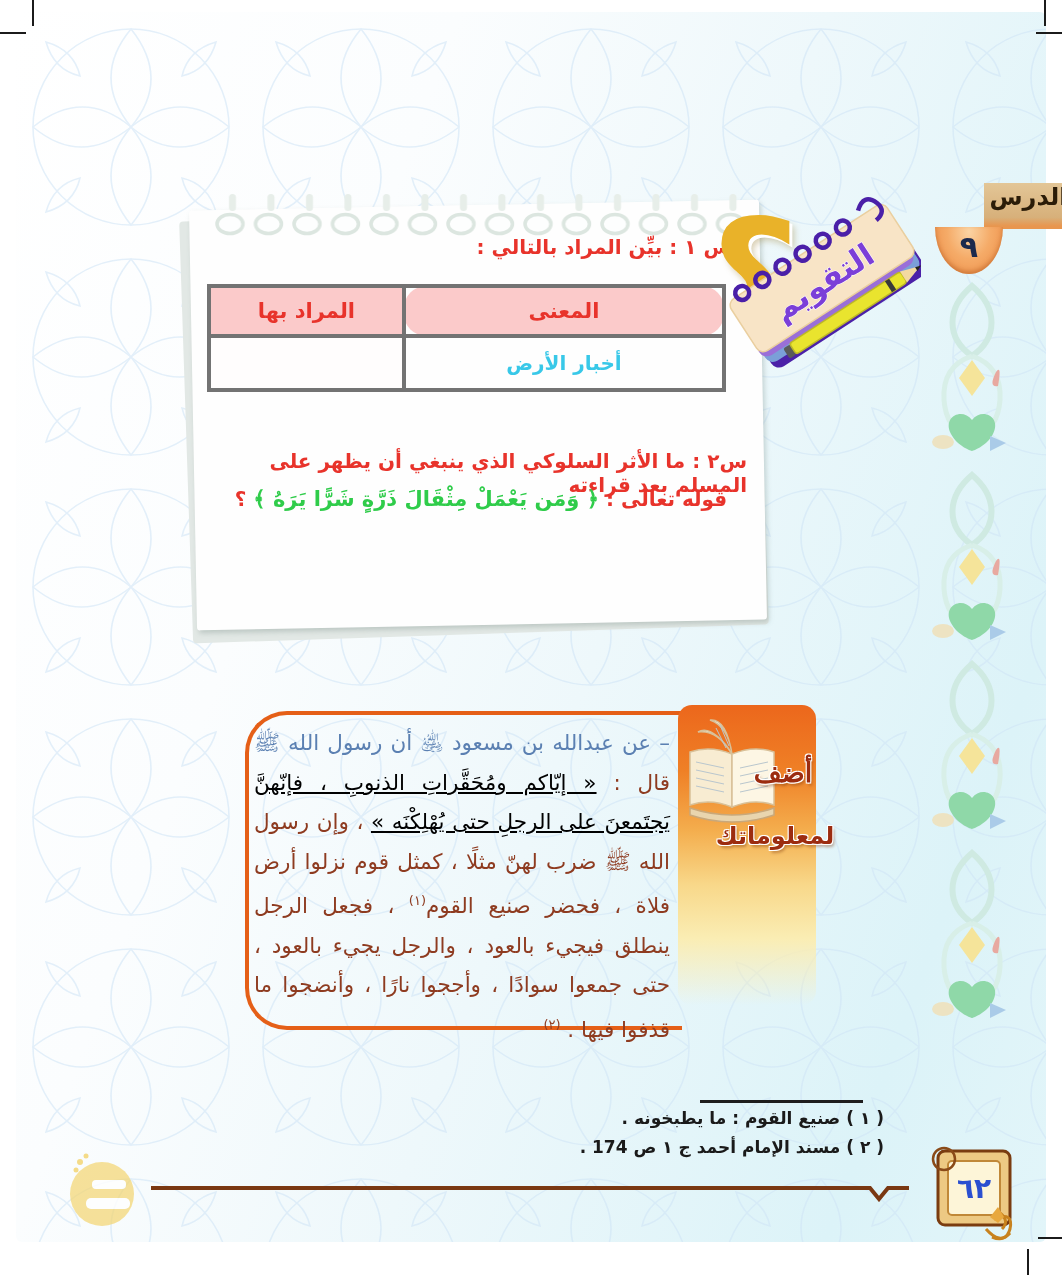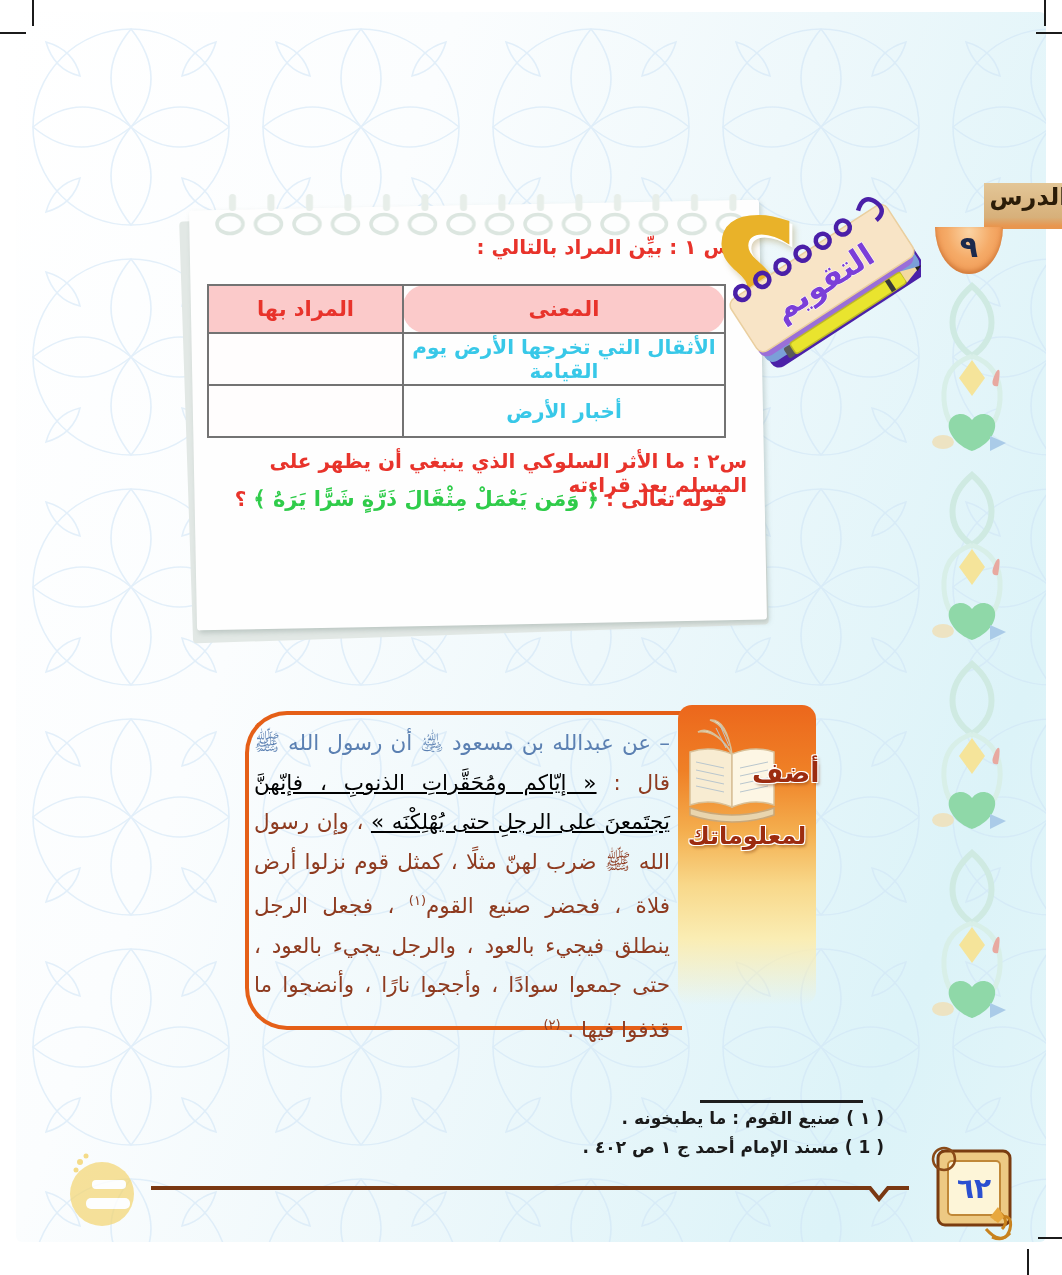--- a/index.html
+++ b/index.html
@@ -25,21 +25,21 @@
   #lesson-bowl span{color:#1c2a4d;font-size:30px;font-weight:bold;line-height:40px;}
   
   #pad-shadow{left:186px;top:212px;width:576px;height:422px;background:#e2e8e5;
     transform:rotate(-1.9deg);border-radius:4px;}
   #pad-paper{left:193px;top:205px;width:570px;height:420px;background:#fefefe;
     transform:rotate(-1.1deg);border-radius:3px;box-shadow:2px 3px 5px rgba(120,140,135,.35);}
   
   .red-q{color:#e8332b;font-size:20px;font-weight:bold;direction:rtl;text-align:right;}
   #q1{left:235px;top:235px;width:496px;}
   #qtable{left:207px;top:284px;width:519px;border-collapse:collapse;direction:rtl;}
-  #qtable td{border:2px solid #737373;}
+  #qtable td{border:4px solid #737373;}
   #qtable tr.hd td{background:#fbcaca;height:44px;text-align:center;
     color:#e8332b;font-size:21px;font-weight:bold;}
   #qtable td.meaning{width:322px;height:48px;text-align:center;color:#38c8e8;
     font-size:20px;font-weight:bold;}
   #qtable td.answer{width:193px;background:#fffdfd;}
   #q2{left:215px;top:449px;width:532px;}
   #verse-line{left:215px;top:487px;width:532px;direction:rtl;text-align:center;font-size:20px;}
   #verse-line .pre,#verse-line .post{color:#e8332b;font-weight:bold;}
   #verse-line .verse{color:#2fcc4a;font-weight:bold;font-size:21px;}
   #q3{left:200px;top:533px;width:547px;}
@@ -55,22 +55,22 @@
   #hadith .b1{color:#5b80b2;}
   #hadith .b2{color:#000000;text-decoration:underline;}
   #hadith sup{font-size:13px;}
   #info-badge{left:678px;top:705px;width:138px;height:300px;border-radius:14px;
     background:linear-gradient(180deg,#ec671c 0%,#ef8026 22%,#f4ae4e 42%,#f8d férents
     );}
   
   #info-badge{background:linear-gradient(180deg,#ec671c 0%,#ef8026 22%,#f4ae4e 42%,#f8d88a 60%,#faedb4 78%,rgba(250,243,200,0) 100%);}
   .badge-word{position:absolute;color:#9c2c10;font-weight:bold;text-align:center;
     text-shadow:-1px -1px 0 #fff,1px -1px 0 #fff,-1px 1px 0 #fff,1px 1px 0 #fff,2px 3px 3px rgba(120,50,10,.4);}
-  #badge-word1{left:752px;top:757px;width:62px;font-size:27px;}
-  #badge-word2{left:678px;top:822px;width:138px;font-size:24px;}
+  #badge-word1{left:752px;top:757px;width:62px;font-size:27px;font-family:Liberation Serif, serif;}
+  #badge-word2{left:678px;top:822px;width:138px;font-size:24px;padding-left:28px;}
   
   #foot-sep{left:700px;top:1100px;width:163px;height:3px;background:#1e1e1e;}
   .footnote{left:540px;width:344px;direction:rtl;text-align:right;color:#1a1a1a;font-size:17px;font-weight:bold;}
   #footnote-1{top:1108px;}
   #footnote-2{top:1137px;}
   
   #page-num{left:928px;top:1143px;width:94px;height:100px;}
   #watermark{left:62px;top:1150px;width:78px;height:80px;opacity:.8;}
 </style>
 </head>
@@ -147,24 +147,20 @@
 
   <div class="abs red-q" id="q1">س ١ : بيِّن المراد بالتالي :</div>
 
   <table class="abs" id="qtable">
     <tbody>
         <tr class="hd">
       <td style="width:322px;border-radius:22px;">المعنى</td>
       <td style="width:193px;">المراد بها</td>
     </tr>
     <tr>
-      <td class="meaning">الأثقال التي تخرجها الأرض يوم القيامة</td>
-      <td class="answer"></td>
-    </tr>
-    <tr>
       <td class="meaning">أخبار الأرض</td>
       <td class="answer"></td>
     </tr>
   </tbody>
     </table>
 
   <div class="abs red-q" id="q2">س٢ : ما الأثر السلوكي الذي ينبغي أن يظهر على المسلم بعد قراءته</div>
   <div class="abs" id="verse-line">
     <span class="pre">قوله تعالى : </span><span class="verse">﴿ وَمَن يَعْمَلْ مِثْقَالَ ذَرَّةٍ شَرًّا يَرَهُ ﴾</span><span class="post"> ؟</span>
   </div>
@@ -221,21 +217,21 @@
         <line x1="34" y1="16" x2="44" y2="36"></line>
           <line x1="38" y1="13" x2="47" y2="34"></line>
       </g>
     </g>
   </svg>
   <div class="abs badge-word" id="badge-word1">أضف</div>
   <div class="abs badge-word" id="badge-word2">لمعلوماتك</div>
 
   <div class="abs" id="foot-sep"></div>
   <div class="abs footnote" id="footnote-1">( ١ ) صنيع القوم : ما يطبخونه .</div>
-  <div class="abs footnote" id="footnote-2">( 1 ) مسند الإمام أحمد ج ١ ص ٤٠٢ .</div>
+  <div class="abs footnote" id="footnote-2">( ٢ ) مسند الإمام أحمد ج ١ ص 174 .</div>
 
   <svg class="abs" style="left:145px;top:1176px;" width="770" height="26">
     <path d="M6,12 H725 l9,11 9,-11 H764" fill="none" stroke="#7a3812" stroke-width="4"></path>
   </svg>
 
   <svg class="abs" id="page-num" viewBox="0 0 94 100">
     <rect x="10" y="8" width="72" height="74" rx="7" fill="#edc983" stroke="#7a3c10" stroke-width="3"></rect>
     <rect x="20" y="18" width="52" height="54" rx="4" fill="#fdf5d8" stroke="#c08838" stroke-width="2"></rect>
     <circle cx="16" cy="16" r="11" fill="none" stroke="#8a4a18" stroke-width="2.5"></circle>
     <g fill="none" stroke="#c8821e" stroke-width="3">

